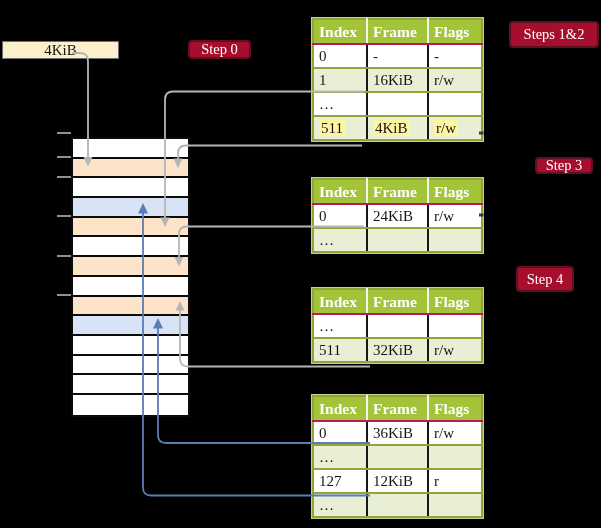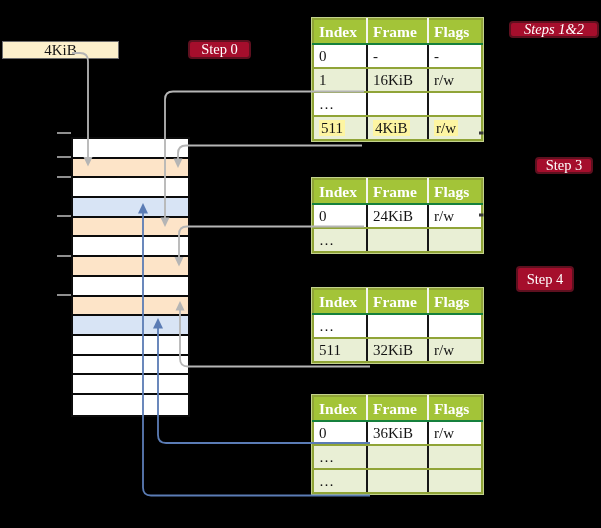--- a/index.html
+++ b/index.html
@@ -10,41 +10,41 @@
   .regbox{position:absolute;left:2px;top:41px;width:117px;height:18px;
           background:#fcf0cc;border:1px solid #6e6e6e;box-sizing:border-box;
           display:flex;align-items:center;justify-content:center;
           font-size:15px;color:#141414;}
 
   
   .badge{position:absolute;background:#a50e2c;border:2px solid #5e101f;border-radius:4px;
          color:#fff;font-size:14.5px;display:flex;align-items:center;justify-content:center;
          box-sizing:border-box;}
   .b-step0{left:188px;top:40px;width:63px;height:19px;}
-  .b-steps12{left:509px;top:21px;width:90px;height:17px;font-style:italic;}
+  .b-steps12{left:509px;top:21px;width:90px;height:27px;}
   .b-step3{left:535px;top:157px;width:58px;height:17px;}
   .b-step4{left:516px;top:266px;width:58px;height:26px;}
 
   
   .mem{position:absolute;left:71px;top:137px;width:119px;
        border:2px solid #0b0b0b;box-sizing:border-box;background:#0b0b0b;}
   .mrow{height:19.7px;border-bottom:2px solid #0b0b0b;box-sizing:border-box;background:#fff;}
   .mrow:last-child{border-bottom:none;}
   .mrow.free{background:#ffffff;}
   .mrow.pagetable{background:#fde4c8;}
   .mrow.mapped{background:#d8e4f5;}
   .tick{position:absolute;left:57px;width:14px;height:2px;background:#8f8f8f;}
 
   
   .ptable{position:absolute;border-collapse:collapse;table-layout:fixed;width:169px;
           box-shadow:0 0 0 1px #c3d28c;font-size:15px;color:#141414;}
   .ptable,.ptable th,.ptable td{border:2px solid #90a437;}
   .ptable th{background:#a3c438;color:#fff;font-weight:bold;text-align:left;
              height:23px;padding:0 0 0 5px;border-right:2px solid #f5f5ee;
-             border-bottom:2px solid #15803d;font-size:15.5px;}
+             border-bottom:2px solid #be185d;font-size:15.5px;}
   .ptable th:last-child{border-right:2px solid #90a437;}
   .ptable td{height:22px;padding:0 0 0 5px;border-right:2px solid #161616;
              border-top:2px solid #9fb447;background:#fff;}
   .ptable td:last-child{border-right:2px solid #90a437;}
   .ptable tr.alt td{background:#e9efd5;}
   .hl{background:#fdf5a2;padding:0 2px;}
 
   .overlay{position:absolute;left:0;top:0;pointer-events:none;}
 </style>
 </head>
@@ -182,20 +182,25 @@
     </tr>
     <tr>
       <td>0</td>
       <td>36KiB</td>
       <td>r/w</td>
     </tr>
     <tr class="alt">
       <td>…</td>
       <td></td>
       <td></td>
+    </tr>
+    <tr>
+      <td>127</td>
+      <td>12KiB</td>
+      <td>r</td>
     </tr>
     <tr class="alt">
       <td>…</td>
       <td></td>
       <td></td>
     </tr>
   </tbody>
     </table>
 
   <svg class="overlay" width="601" height="528" viewBox="0 0 601 528">

